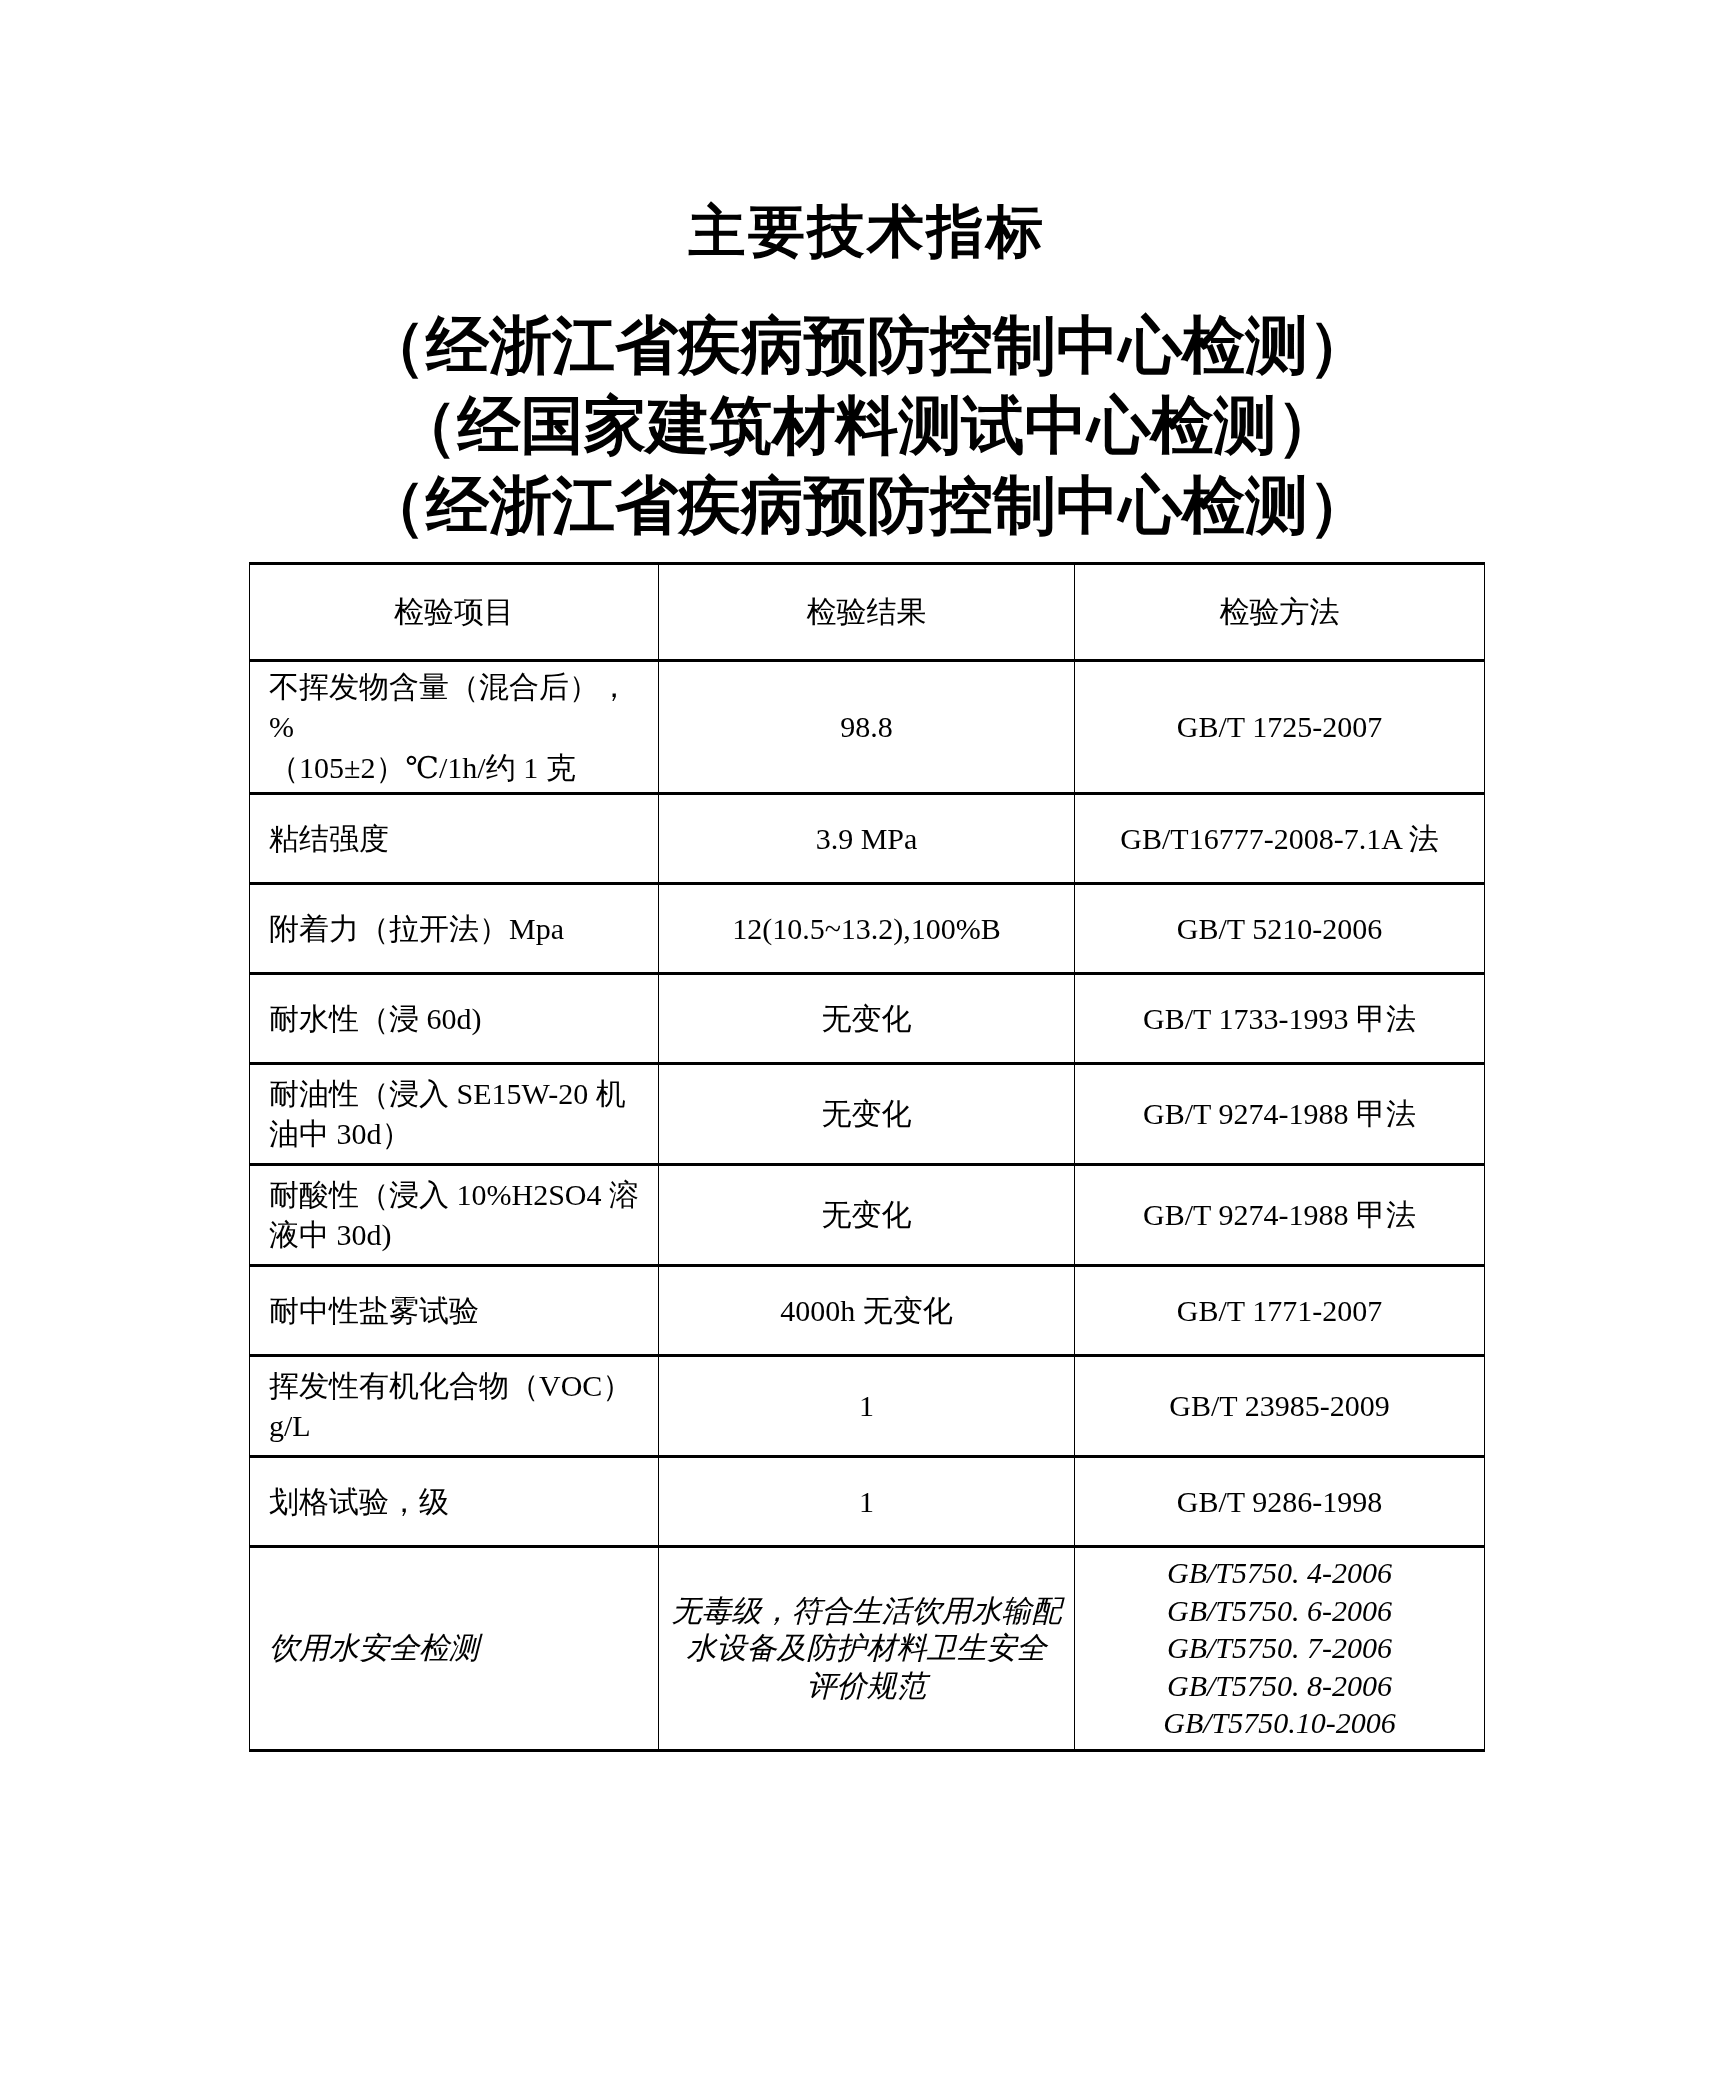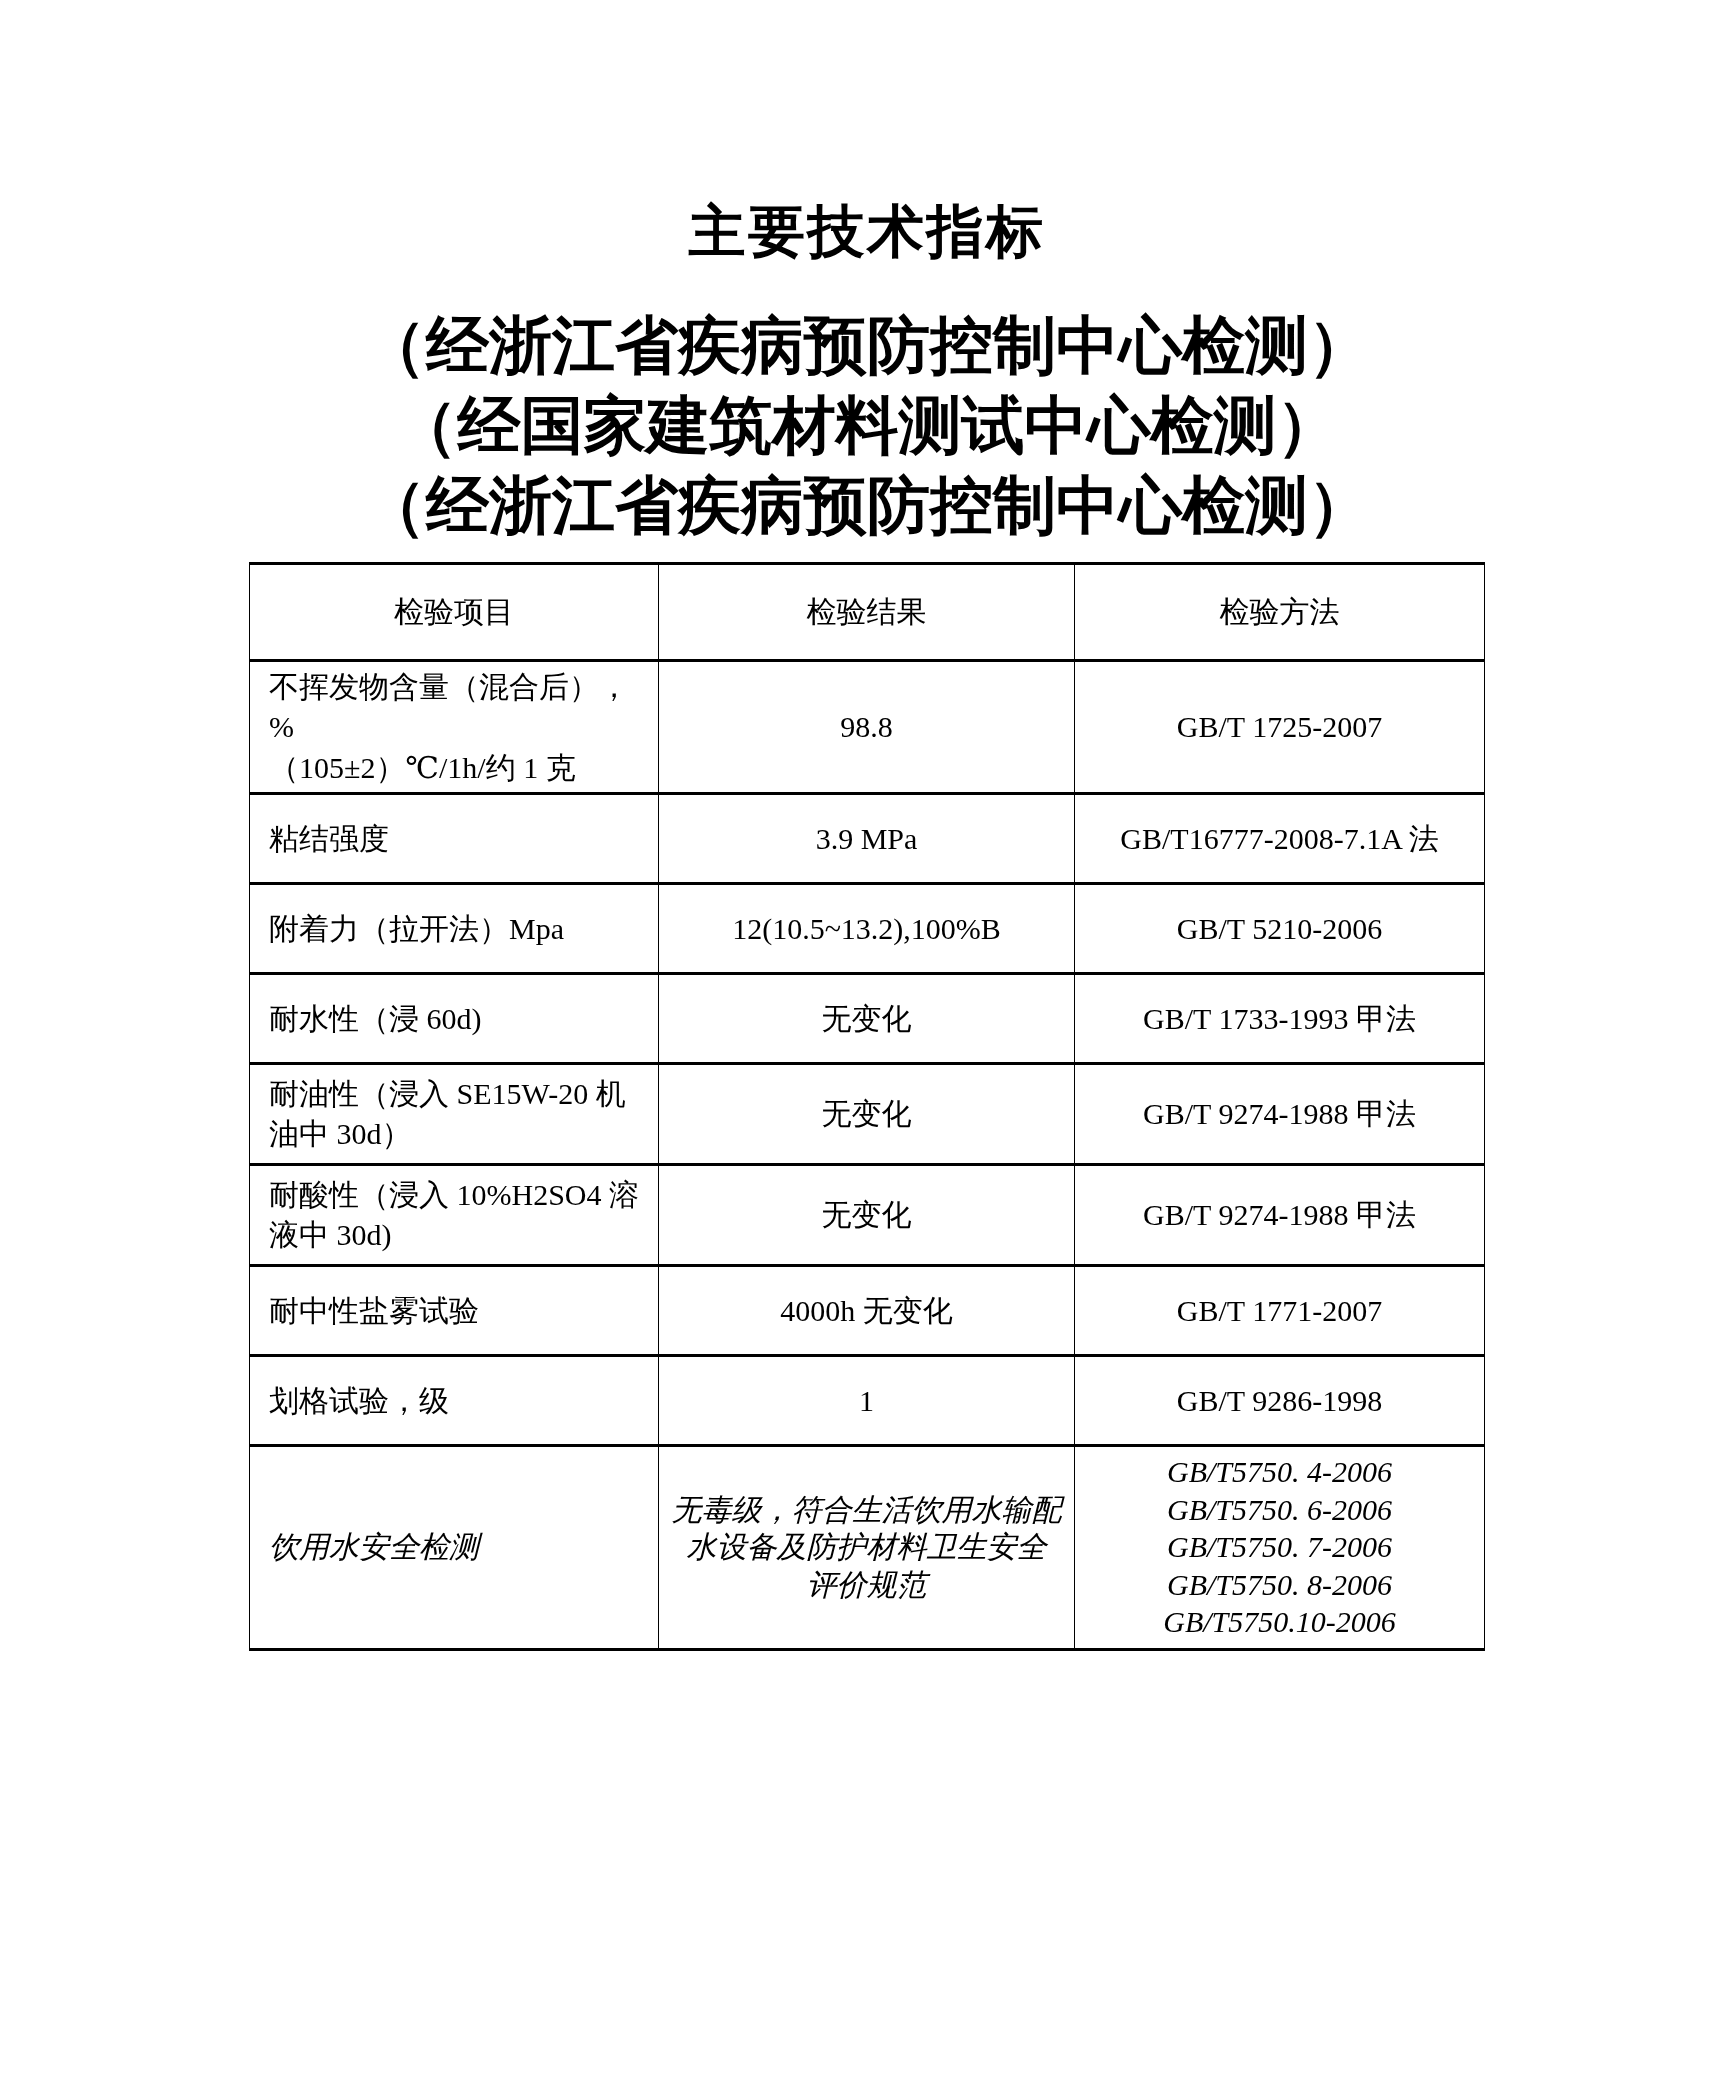--- a/index.html
+++ b/index.html
@@ -137,20 +137,26 @@
         <td class="cell-item">耐酸性（浸入 10%H2SO4 溶
 液中 30d)</td>
         <td class="cell-result">无变化</td>
         <td class="cell-method">GB/T 9274-1988 甲法</td>
       </tr>
       <tr class="h215">
         <td class="cell-item">耐中性盐雾试验</td>
         <td class="cell-result">4000h 无变化</td>
         <td class="cell-method">GB/T 1771-2007</td>
       </tr>
+      <tr class="h240">
+        <td class="cell-item">挥发性有机化合物（VOC）
+g/L</td>
+        <td class="cell-result">1</td>
+        <td class="cell-method">GB/T 23985-2009</td>
+      </tr>
       <tr class="h215">
         <td class="cell-item">划格试验，级</td>
         <td class="cell-result">1</td>
         <td class="cell-method">GB/T 9286-1998</td>
       </tr>
       <tr class="h470">
         <td class="cell-item">饮用水安全检测</td>
         <td class="cell-result">无毒级，符合生活饮用水输配
 水设备及防护材料卫生安全
 评价规范</td>

